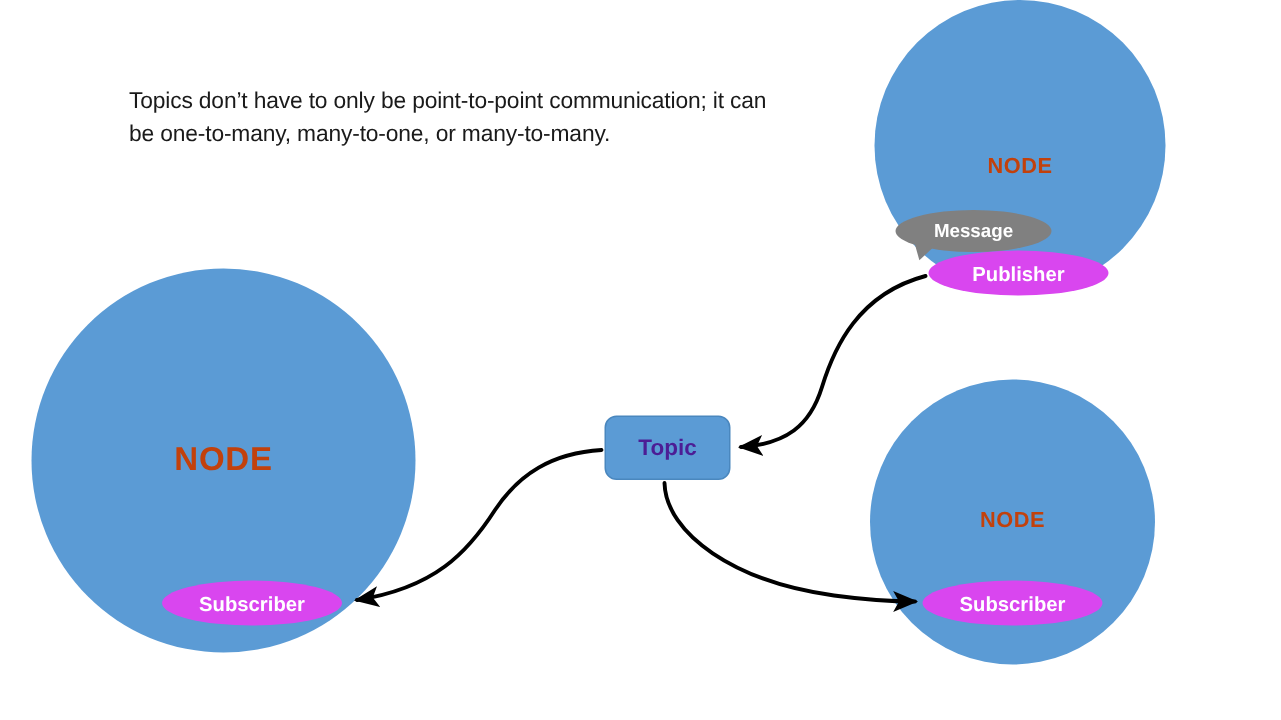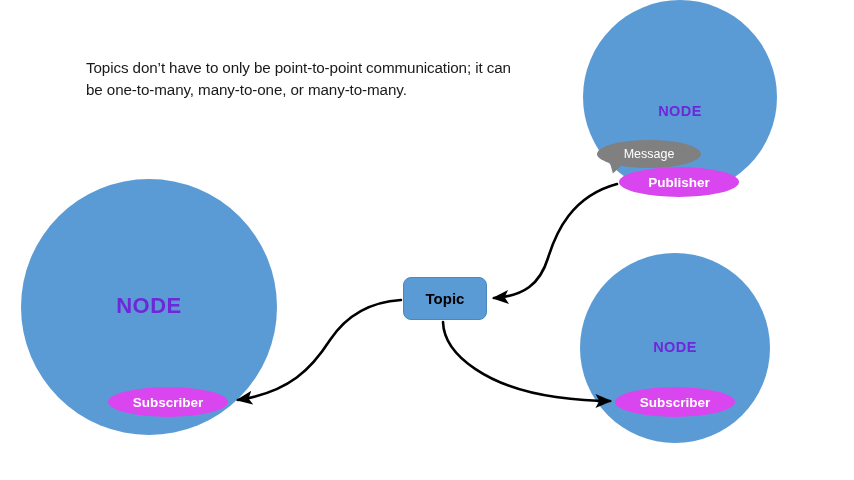--- a/index.html
+++ b/index.html
@@ -56,21 +56,21 @@
   }
   #node-bottomright {
     left: 580px;
     top: 253px;
     width: 190px;
     height: 190px;
   }
 
   .node-label {
     position: absolute;
-    color: #6d28d9;
+    color: #c2410c;
     font-weight: bold;
     text-align: center;
     white-space: nowrap;
     user-select: none;
   }
   #node-left-label {
     left: 21px;
     top: 293px;
     width: 256px;
     font-size: 22px;
@@ -143,21 +143,21 @@
     width: 104px;
     height: 28px;
     border-radius: 50%;
     background: #808080;
     display: flex;
     align-items: center;
     justify-content: center;
   }
   #message-callout .bubble-text {
     color: #ffffff;
-    font-weight: normal;
+    font-weight: bold;
     font-size: 12.5px;
     white-space: nowrap;
     user-select: none;
   }
   #message-callout .tail {
     position: absolute;
     left: 10px;
     top: 18px;
     width: 0;
     height: 0;
@@ -176,21 +176,21 @@
     height: 43px;
     background: #5B9BD5;
     border: 1.5px solid #4A87BE;
     border-radius: 8px;
     box-sizing: border-box;
     display: flex;
     align-items: center;
     justify-content: center;
   }
   #topic-box .topic-text {
-    color: #000000;
+    color: #4c1d95;
     font-weight: bold;
     font-size: 15px;
     white-space: nowrap;
     user-select: none;
   }
 
   
   #connectors {
     position: absolute;
     left: 0;

